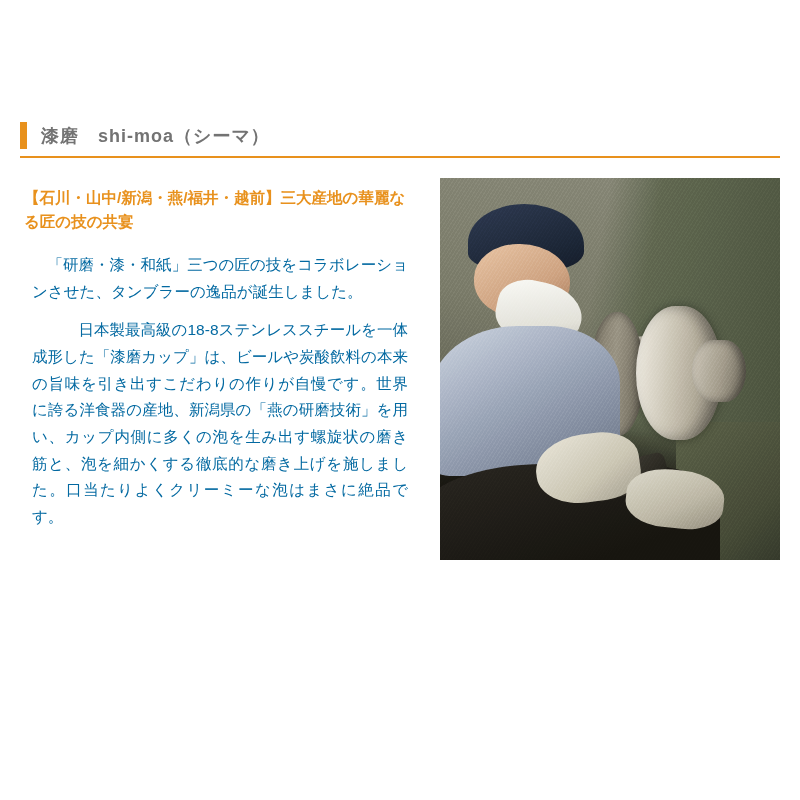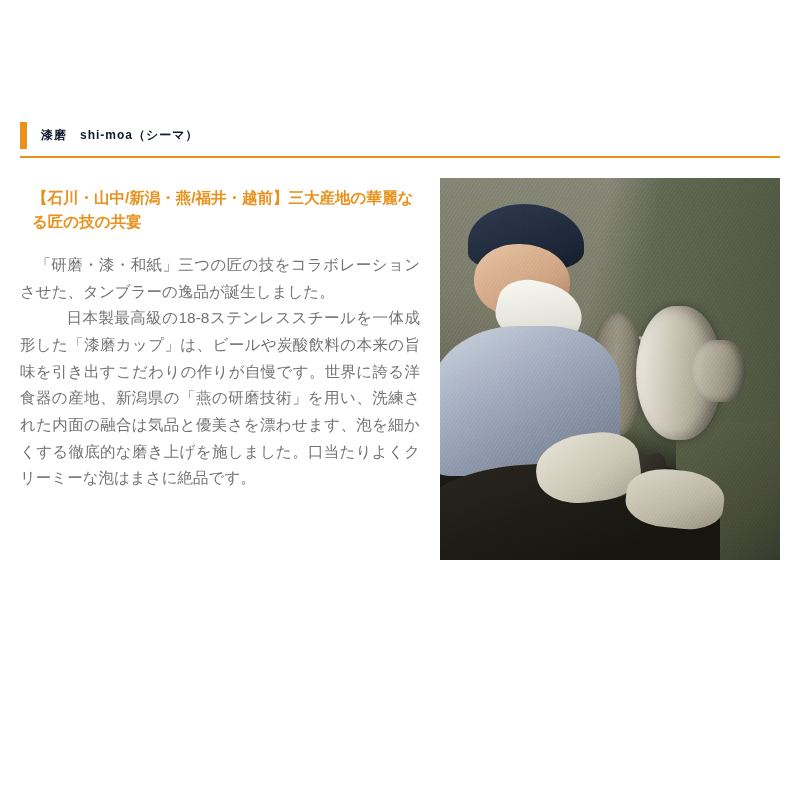--- a/index.html
+++ b/index.html
@@ -29,24 +29,24 @@
     display: flex;
     align-items: center;
   }
   .title-bar {
     width: 7px;
     height: 27px;
     background: #e8911d;
     margin-right: 14px;
   }
   .title-text {
-    font-size: 12px;
+    font-size: 18px;
     font-weight: bold;
     letter-spacing: 1px;
-    color: #0f172a;
+    color: #737373;
     white-space: nowrap;
   }
   .title-rule {
     position: absolute;
     left: 20px;
     top: 156px;
     width: 760px;
     height: 2px;
     background: #e8911d;
   }
@@ -55,30 +55,30 @@
     position: absolute;
     left: 20px;
     top: 186px;
     width: 400px;
   }
   .lede {
     color: #e8911d;
     font-weight: bold;
     font-size: 15.5px;
     line-height: 1.55;
-    margin: 0 0 18px 12px;
+    margin: 0 0 18px 4px;
     letter-spacing: 0px;
   }
   .body-copy p {
-    margin: 0;
+    margin: 12px;
     font-size: 15.5px;
     line-height: 1.72;
     text-align: justify;
     text-justify: inter-character;
-    color: #737373;
+    color: #0369a1;
   }
   .body-copy p.indent1 { text-indent: 1em; }
   .body-copy p.indent3 { text-indent: 3em; }
   
   .photo-frame {
     position: absolute;
     left: 440px;
     top: 178px;
     width: 340px;
     height: 382px;
@@ -243,21 +243,21 @@
   <div class="title-row">
     <div class="title-bar"></div>
     <div class="title-text">漆磨　shi-moa（シーマ）</div>
   </div>
   <div class="title-rule"></div>
 
   <div class="left-col">
     <p class="lede">【石川・山中/新潟・燕/福井・越前】三大産地の華麗なる匠の技の共宴</p>
     <div class="body-copy">
       <p class="indent1">「研磨・漆・和紙」三つの匠の技をコラボレーションさせた、タンブラーの逸品が誕生しました。</p>
-      <p class="indent3">日本製最高級の18-8ステンレススチールを一体成形した「漆磨カップ」は、ビールや炭酸飲料の本来の旨味を引き出すこだわりの作りが自慢です。世界に誇る洋食器の産地、新潟県の「燕の研磨技術」を用い、洗練された内面の融合は気品と優美さを漂わせます、泡を細かくする徹底的な磨き上げを施しました。口当たりよくクリーミーな泡はまさに絶品です。</p>
+      <p class="indent3">日本製最高級の18-8ステンレススチールを一体成形した「漆磨カップ」は、ビールや炭酸飲料の本来の旨味を引き出すこだわりの作りが自慢です。世界に誇る洋食器の産地、新潟県の「燕の研磨技術」を用い、カップ内側に多くの泡を生み出す螺旋状の磨き筋と、泡を細かくする徹底的な磨き上げを施しました。口当たりよくクリーミーな泡はまさに絶品です。</p>
     </div>
   </div>
 
   <div class="photo-frame">
     <div class="photo"></div>
     <div class="bench"></div>
     <div class="shaft"></div>
     <div class="wheel2"></div>
     <div class="wheel"></div>
     <div class="hub"></div>

